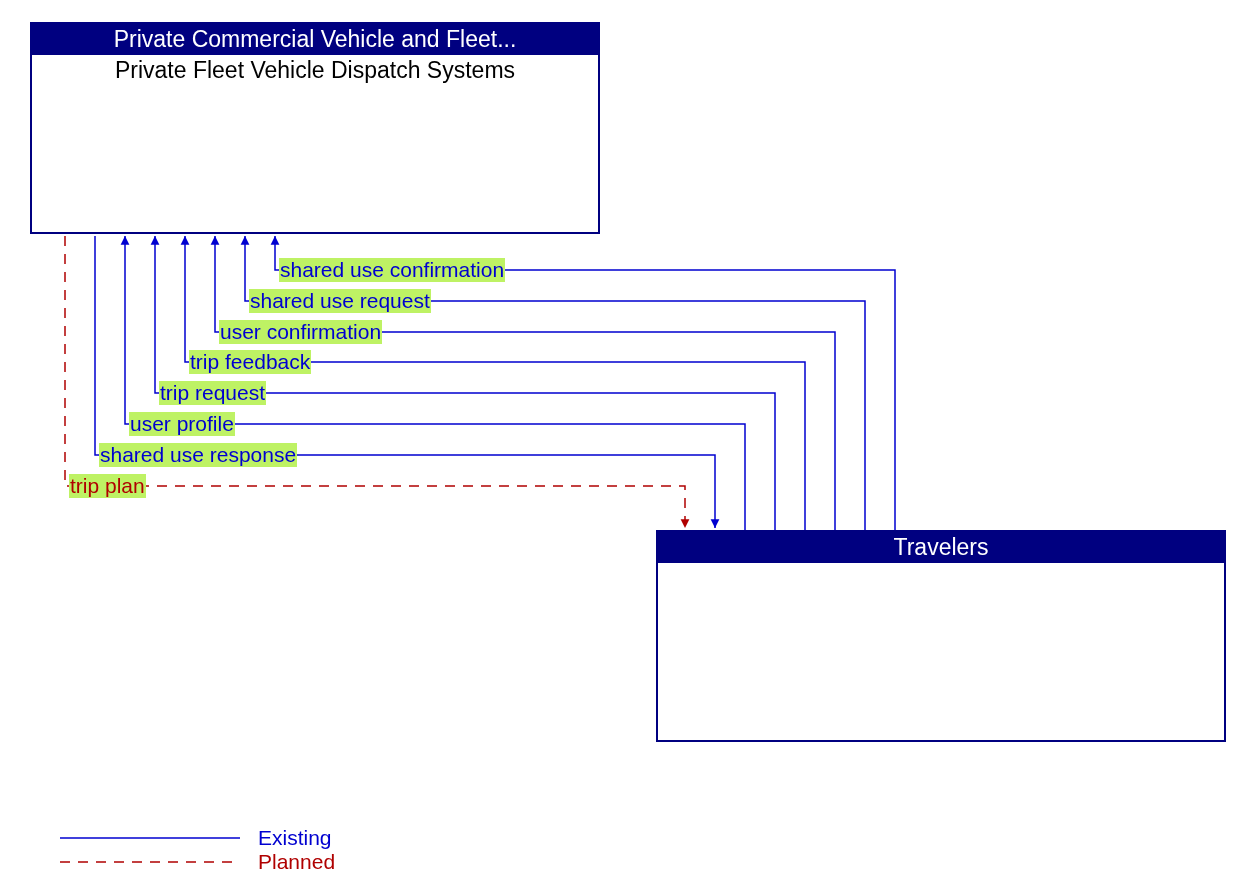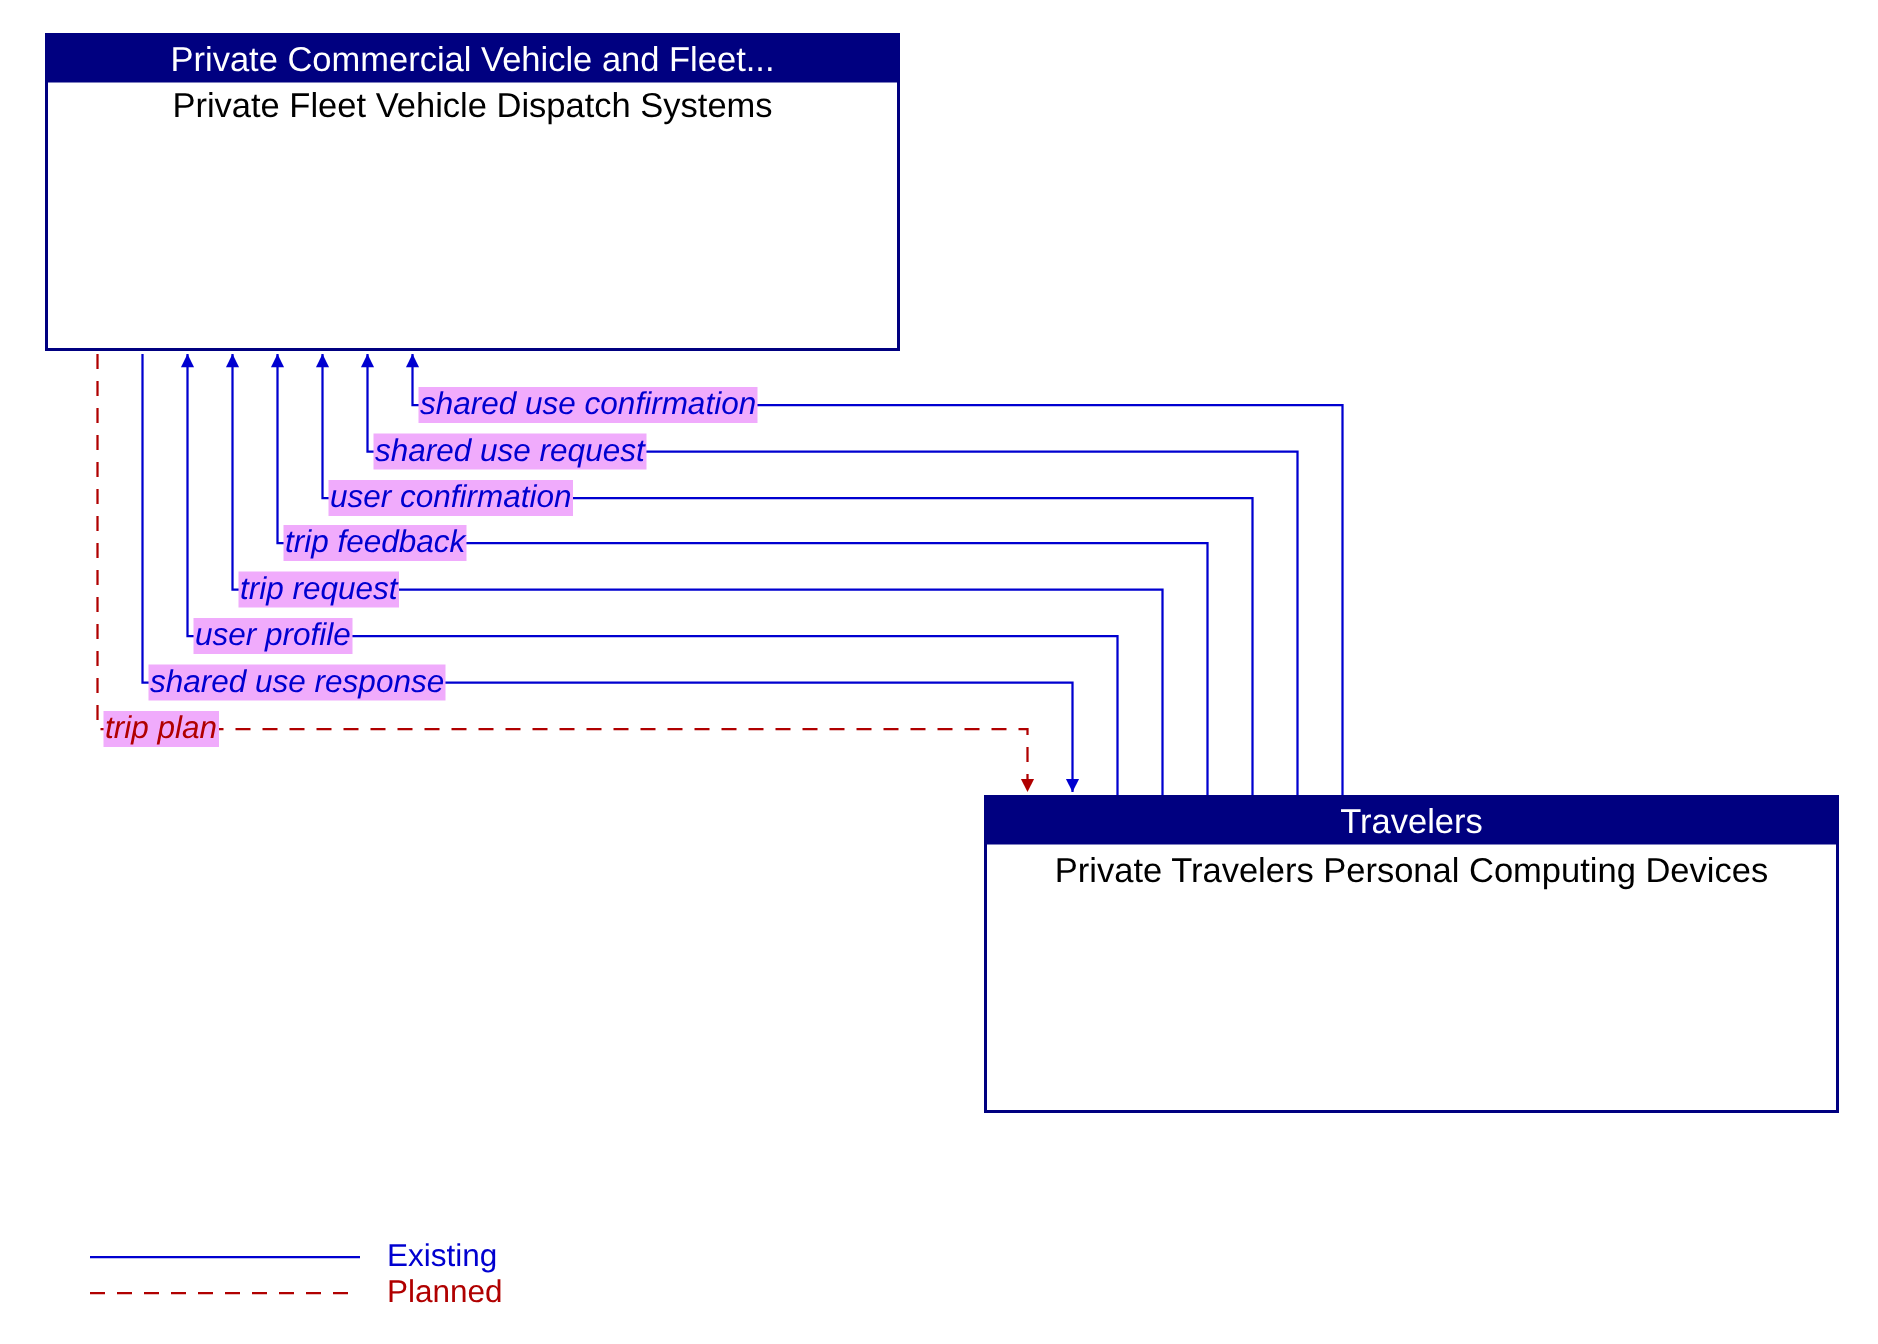--- a/index.html
+++ b/index.html
@@ -31,23 +31,22 @@
     color: #000000;
     font-size: 23px;
     text-align: center;
     padding: 2px 6px;
   }
   .flow-label {
     position: absolute;
     font-size: 21px;
     color: #0000d0;
     white-space: nowrap;
-    background: #f0abfc;
+    background: #bef264;
     padding: 0 1px;
-    font-style: italic;
   }
   .flow-label.planned {
     color: #b00000;
   }
   .legend-label {
     position: absolute;
     font-size: 21px;
   }
   svg.lines {
     position: absolute;
@@ -60,21 +59,20 @@
 </head>
 <body>
 
 <div class="box" style="left:30px; top:22px; width:570px; height:212px;">
   <div class="box-header">Private Commercial Vehicle and Fleet...</div>
   <div class="box-body">Private Fleet Vehicle Dispatch Systems</div>
 </div>
 
 <div class="box" style="left:656px; top:530px; width:570px; height:212px;">
   <div class="box-header">Travelers</div>
-  <div class="box-body" style="padding-top:4px;">Private Travelers Personal Computing Devices</div>
 </div>
 
 <svg class="lines">
   <defs>
     <marker id="arrow-blue" viewBox="0 0 12 12" refX="11" refY="6" markerWidth="7" markerHeight="7" orient="auto-start-reverse">
       <path d="M1,1 L11,6 L1,11 Z" fill="#0000d0"></path>
     </marker>
     <marker id="arrow-red" viewBox="0 0 12 12" refX="11" refY="6" markerWidth="7" markerHeight="7" orient="auto-start-reverse">
       <path d="M1,1 L11,6 L1,11 Z" fill="#b00000"></path>
     </marker>

